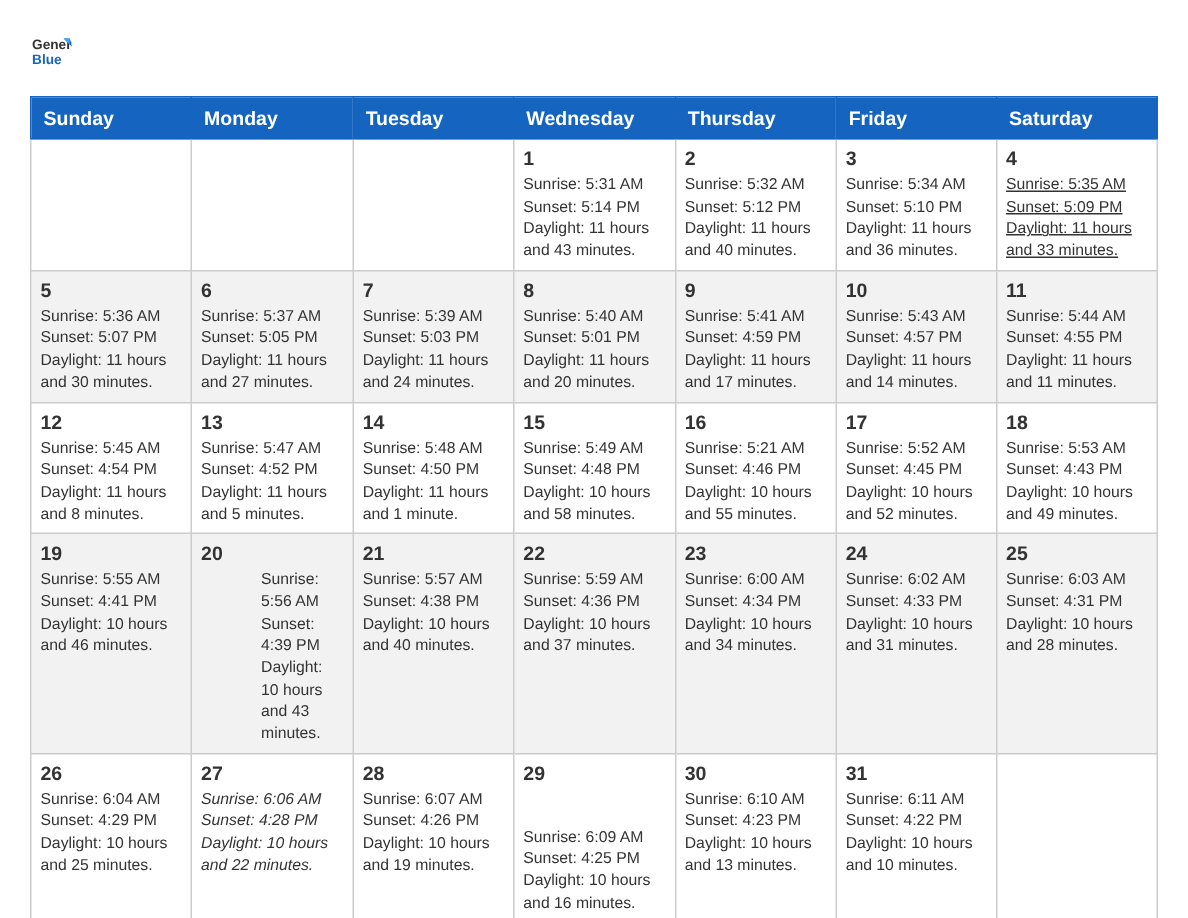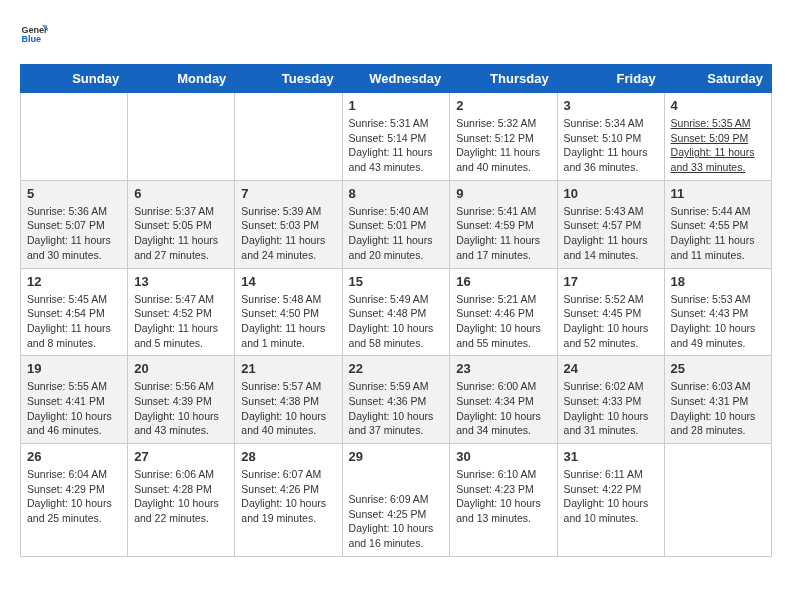--- a/index.html
+++ b/index.html
@@ -38,21 +38,21 @@
       color: #555;
     }
     .calendar {
       width: 100%;
       border-collapse: collapse;
       border: 1px solid #ccc;
     }
     .calendar th {
       background: #1565c0;
       color: #fff;
-      text-align: right;
+      text-align: left;
       padding: 6px 8px;
       font-size: 13px;
       font-weight: bold;
       border: 1px solid #1565c0;
     }
     .calendar td {
       border: 1px solid #ccc;
       vertical-align: top;
       padding: 5px 6px;
       width: 108px;
@@ -235,21 +235,21 @@
       </tr>
       <tr class="row-shaded">
         <td>
           <span class="day-num">19</span>
           <div class="day-info" style="white-space: pre-line;">Sunrise: 5:55 AM
 Sunset: 4:41 PM
 Daylight: 10 hours and 46 minutes.</div>
         </td>
         <td>
           <span class="day-num">20</span>
-          <div class="day-info" style="white-space: pre-line;">Sunrise: 5:56 AM
+          <div class="day-info" style="white-space: pre-line; margin-left: 40px;">Sunrise: 5:56 AM
 Sunset: 4:39 PM
 Daylight: 10 hours and 43 minutes.</div>
         </td>
         <td>
           <span class="day-num">21</span>
           <div class="day-info" style="white-space: pre-line;">Sunrise: 5:57 AM
 Sunset: 4:38 PM
 Daylight: 10 hours and 40 minutes.</div>
         </td>
         <td>
@@ -279,21 +279,21 @@
       </tr>
       <tr class="row-white">
         <td>
           <span class="day-num">26</span>
           <div class="day-info" style="white-space: pre-line;">Sunrise: 6:04 AM
 Sunset: 4:29 PM
 Daylight: 10 hours and 25 minutes.</div>
         </td>
         <td>
           <span class="day-num">27</span>
-          <div class="day-info" style="white-space: pre-line;">Sunrise: 6:06 AM
+          <div class="day-info" style="white-space: pre-line; font-style: italic;">Sunrise: 6:06 AM
 Sunset: 4:28 PM
 Daylight: 10 hours and 22 minutes.</div>
         </td>
         <td>
           <span class="day-num">28</span>
           <div class="day-info" style="white-space: pre-line;">Sunrise: 6:07 AM
 Sunset: 4:26 PM
 Daylight: 10 hours and 19 minutes.</div>
         </td>
         <td>

